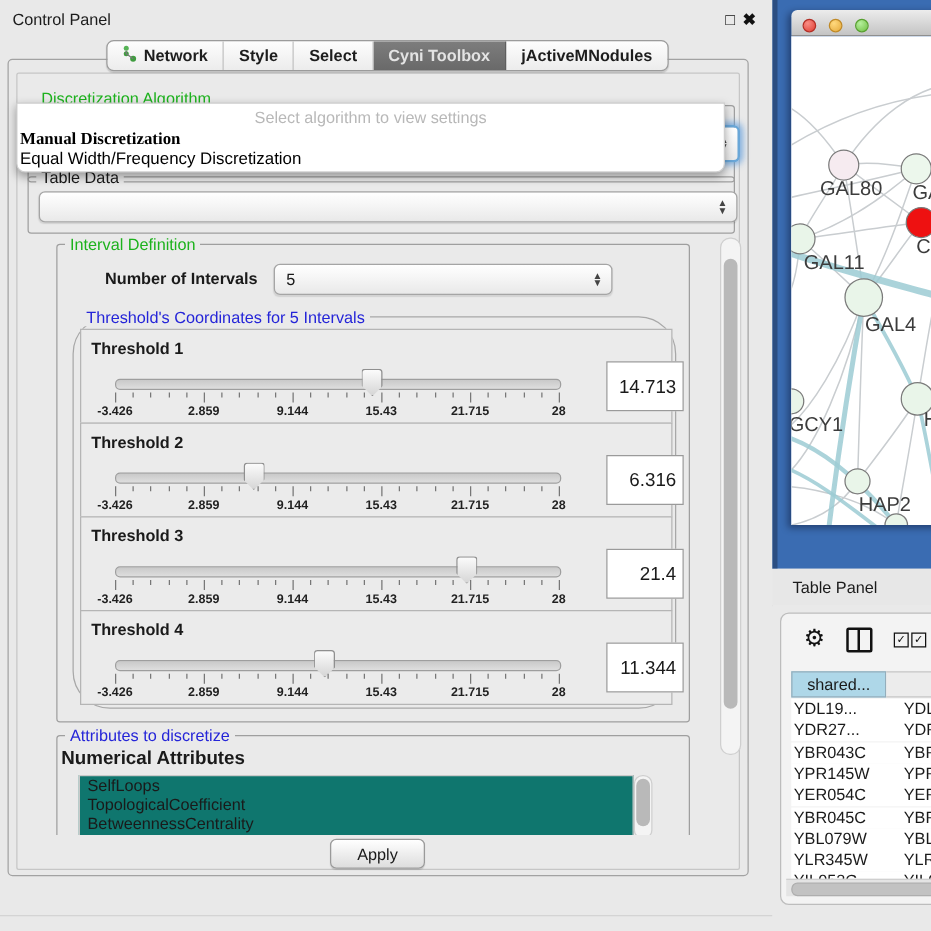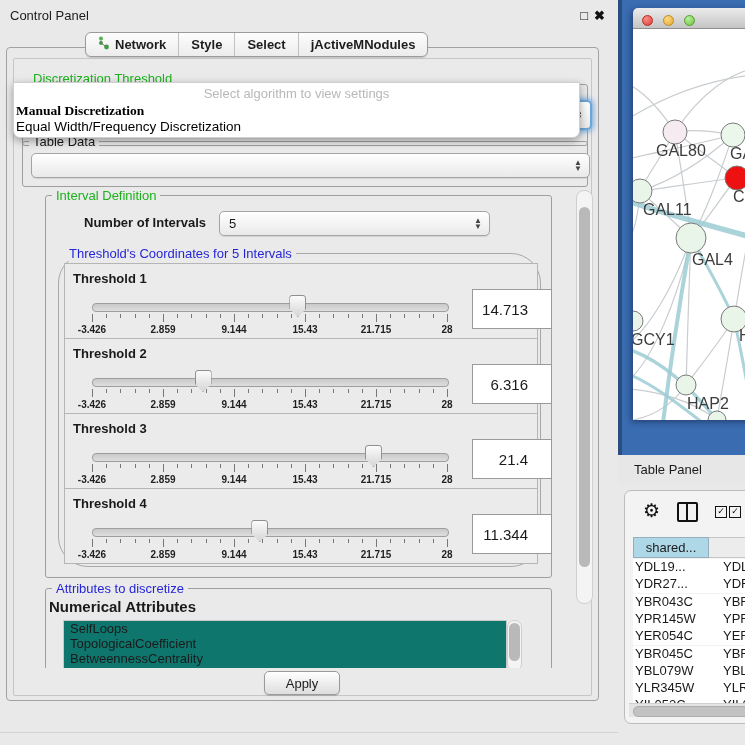--- a/index.html
+++ b/index.html
@@ -34,21 +34,21 @@
   .popup .hint{position:absolute;top:3px;left:0;right:0;text-align:center;color:#b8b8b8;font-size:13px;}
   .popup .item{position:absolute;left:2px;font-size:13.5px;color:#000;white-space:nowrap;}
 
   
   .srow{position:relative;width:474px;height:76px;border:1px solid #b5b5b5;background:#ebebeb;box-sizing:border-box;margin-top:-1px;}
   .srow .slabel{position:absolute;left:8px;top:7px;font-size:13px;font-weight:bold;}
   .strack{position:absolute;left:27px;top:39px;width:355px;height:7px;border:1px solid #9e9e9e;border-radius:4px;background:linear-gradient(#c9c9c9,#dedede);}
   .shandle{position:absolute;top:31px;width:15px;height:20px;background:linear-gradient(#fbfbfb,#d6d6d6);border:1px solid #8f8f8f;border-radius:3px 3px 2px 2px;clip-path:polygon(0 0,100% 0,100% 62%,50% 100%,0 62%);}
   .tick{position:absolute;width:1px;background:#777;}
   .ticklbl{position:absolute;transform:translateX(-50%);font-size:10px;font-weight:bold;color:#1f1f1f;white-space:nowrap;}
-  .valbox{position:absolute;left:407px;top:25px;width:55px;height:38px;border:1px solid #9a9a9a;background:#ffffff;display:flex;align-items:center;justify-content:flex-end;padding-right:23px;font-size:15px;}
+  .valbox{position:absolute;left:420px;top:25px;width:55px;height:38px;border:1px solid #9a9a9a;background:#ffffff;display:flex;align-items:center;justify-content:flex-end;padding-right:5px;font-size:15px;}
 
   
   .attrlist{position:absolute;background:#0f766e;border:1px solid #c9c9c9;font-size:13px;overflow:hidden;}
   .attrlist div{padding:0 6px;line-height:15px;white-space:nowrap;}
   .vscroll{position:absolute;border:1px solid #cfcfcf;background:#f4f4f4;border-radius:7px;}
   .vthumb{position:absolute;left:1px;right:1px;background:#b9b9b9;border-radius:6px;}
 
   .btn{position:absolute;border:1px solid #9a9a9a;border-radius:5px;background:linear-gradient(#ffffff,#dddddd);
        font-size:13px;display:flex;align-items:center;justify-content:center;box-shadow:0 1px 1px rgba(0,0,0,.15);}
 
@@ -98,27 +98,30 @@
             <path d="M3 4.5 L3 7 L8.5 11" stroke="#777" fill="none" stroke-width="1"></path>
           </svg></span>
         <span>Network</span>
       </div>
       <div class="tab">
         <span>Style</span>
       </div>
       <div class="tab">
         <span>Select</span>
       </div>
+      <div class="tab sel">
+        <span>Cyni Toolbox</span>
+      </div>
       <div class="tab">
         <span>jActiveMNodules</span>
       </div>
     </div>
 
   <div class="group" style="left:22px;top:84px;width:564px;height:60px;">
-    <span class="gtitle" style="color:#1db21d;top:-14px;">Discretization Threshold</span>
+    <span class="gtitle" style="color:#1db21d;top:-14px;">Discretization Algorithm</span>
     <div class="combo" style="left:8px;top:15px;width:548px;height:26px;border:2px solid #6aa7d8;box-shadow:0 0 5px 2px rgba(96,156,219,.75);">
       <span class="stepper">▲<br>▼</span>
     </div>
   </div>
 
   <div class="abs popup">
     <div class="hint">Select algorithm to view settings</div>
     <div id="popupItems">
         <div class="item" style="top: 20px; font-weight: bold; font-family: Liberation Serif, serif;">Manual Discretization</div>
         <div class="item" style="top: 36px;">Equal Width/Frequency Discretization</div>

